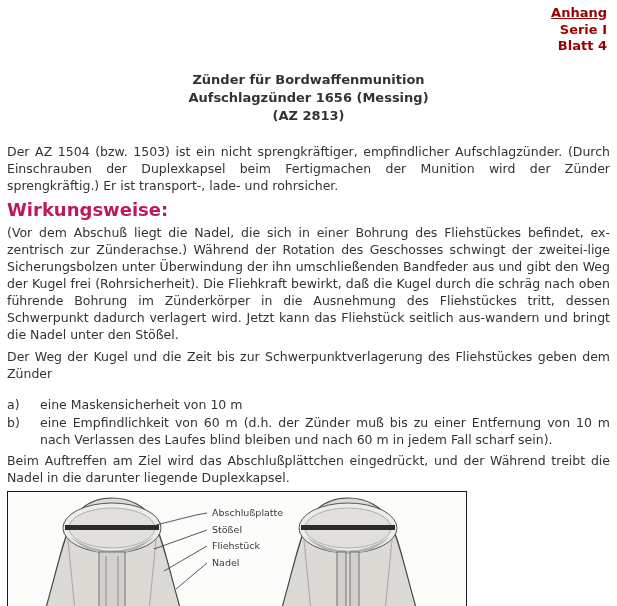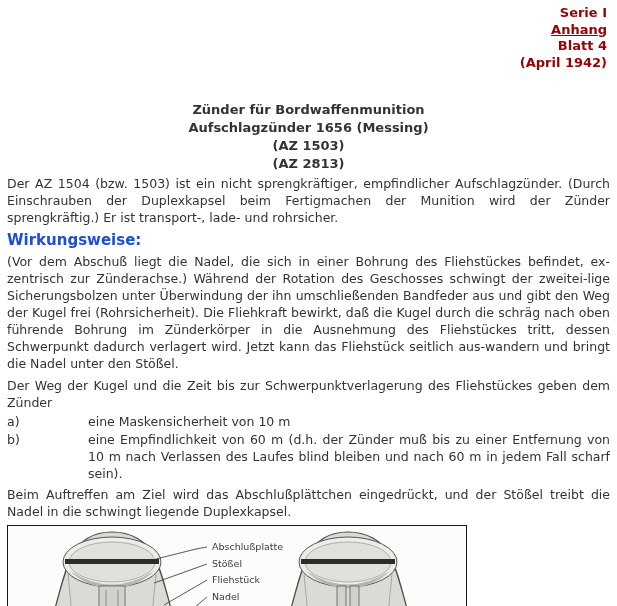--- a/index.html
+++ b/index.html
@@ -24,55 +24,54 @@
     font-size: 13px;
     line-height: 16.5px;
     padding-right: 3px;
   }
   .anhang {
     color: #990000;
     text-decoration: underline;
     cursor: pointer;
   }
   .title-block {
-    margin-top: 30px;
+    margin-top: 16px;
     text-align: center;
     font-weight: bold;
     font-size: 13px;
     line-height: 18px;
     color: #333333;
   }
   p.body {
     font-size: 12.5px;
     line-height: 17px;
     text-align: justify;
     margin: 4px 0 5px 0;
   }
   .subheading {
-    font-size: 15px;
+    font-size: 18px;
     font-weight: bold;
     margin: 2px 0 2px 0;
-    color: #1d4ed8;
+    color: #be185d;
   }
   .list {
     margin: 2px 0 2px 0;
   }
   .li {
     display: flex;
     font-size: 12.5px;
     line-height: 17px;
     margin-bottom: 1px;
   }
   .li .marker {
     flex: 0 0 33px;
   }
   .li .li-text {
     flex: 1;
     text-align: justify;
-    margin-left: 48px;
   }
   .figure {
     margin-top: 5px;
     width: 458px;
     border: 1px solid #1a1a1a;
     background: #fcfcfa;
   }
   .figure svg {
     display: block;
   }
@@ -81,53 +80,51 @@
     font-size: 9.5px;
     fill: #3a3a3a;
   }
 </style>
 </head>
 <body>
 
 <div class="page">
 
   <div class="doc-header">
+    <div><a class="anhang">Anhang</a></div>
     <div>Serie I</div>
-    <div><a class="anhang">Anhang</a></div>
     <div>Blatt 4</div>
-    <div>(April 1942)</div>
   </div>
 
   <div class="title-block">
     <div>Zünder für Bordwaffenmunition</div>
     <div>Aufschlagzünder 1656 (Messing)</div>
-    <div>(AZ 1503)</div>
     <div>(AZ 2813)</div>
   </div>
 
-  <p class="body" style="margin-top:2px">Der AZ 1504 (bzw. 1503) ist ein nicht sprengkräftiger, empfindlicher Aufschlagzünder. (Durch Einschrauben der Duplexkapsel beim Fertigmachen der Munition wird der Zünder sprengkräftig.) Er ist transport-, lade- und rohrsicher.</p>
+  <p class="body" style="margin-top:18px">Der AZ 1504 (bzw. 1503) ist ein nicht sprengkräftiger, empfindlicher Aufschlagzünder. (Durch Einschrauben der Duplexkapsel beim Fertigmachen der Munition wird der Zünder sprengkräftig.) Er ist transport-, lade- und rohrsicher.</p>
 
   <div class="subheading">Wirkungsweise:</div>
 
   <p class="body">(Vor dem Abschuß liegt die Nadel, die sich in einer Bohrung des Fliehstückes befindet, ex-zentrisch zur Zünderachse.) Während der Rotation des Geschosses schwingt der zweitei-lige Sicherungsbolzen unter Überwindung der ihn umschließenden Bandfeder aus und gibt den Weg der Kugel frei (Rohrsicherheit). Die Fliehkraft bewirkt, daß die Kugel durch die schräg nach oben führende Bohrung im Zünderkörper in die Ausnehmung des Fliehstückes tritt, dessen Schwerpunkt dadurch verlagert wird. Jetzt kann das Fliehstück seitlich aus-wandern und bringt die Nadel unter den Stößel.</p>
 
-  <p class="body" style="margin-bottom:2px">Der Weg der Kugel und die Zeit bis zur Schwerpunktverlagerung des Fliehstückes geben dem Zünder</p>
+  <p class="body" style="margin-bottom:14px">Der Weg der Kugel und die Zeit bis zur Schwerpunktverlagerung des Fliehstückes geben dem Zünder</p>
 
   <div class="list">
     <div class="li">
       <span class="marker">a)</span>
       <span class="li-text">eine Maskensicherheit von 10 m</span>
     </div>
     <div class="li">
       <span class="marker">b)</span>
       <span class="li-text">eine Empfindlichkeit von 60 m (d.h. der Zünder muß bis zu einer Entfernung von 10 m nach Verlassen des Laufes blind bleiben und nach 60 m in jedem Fall scharf sein).</span>
     </div>
   </div>
 
-  <p class="body">Beim Auftreffen am Ziel wird das Abschlußplättchen eingedrückt, und der Stößel treibt die Nadel in die schwingt liegende Duplexkapsel.</p>
+  <p class="body">Beim Auftreffen am Ziel wird das Abschlußplättchen eingedrückt, und der Während treibt die Nadel in die darunter liegende Duplexkapsel.</p>
 
   <div class="figure">
     <svg width="458" height="150" viewBox="0 0 458 150">
 
       <g>
         <path d="M28,150 C46,92 54,48 64,30 C72,14 86,6 104,6 C122,6 138,14 146,30 C156,48 164,92 182,150 Z" fill="#dcdad5" stroke="#4a4a4a" stroke-width="1.2"></path>
         <ellipse cx="104" cy="36" rx="49" ry="25" fill="#edece8" stroke="#555555" stroke-width="1"></ellipse>
         <ellipse cx="104" cy="36" rx="43" ry="20" fill="#e2e0db" stroke="#8a8a85" stroke-width="0.6"></ellipse>
         <rect x="57" y="33" width="94" height="5" fill="#2e2c29"></rect>
         <path d="M62,45 Q104,72 146,45 Q128,62 104,62 Q80,62 62,45 Z" fill="#b7b5b0"></path>

